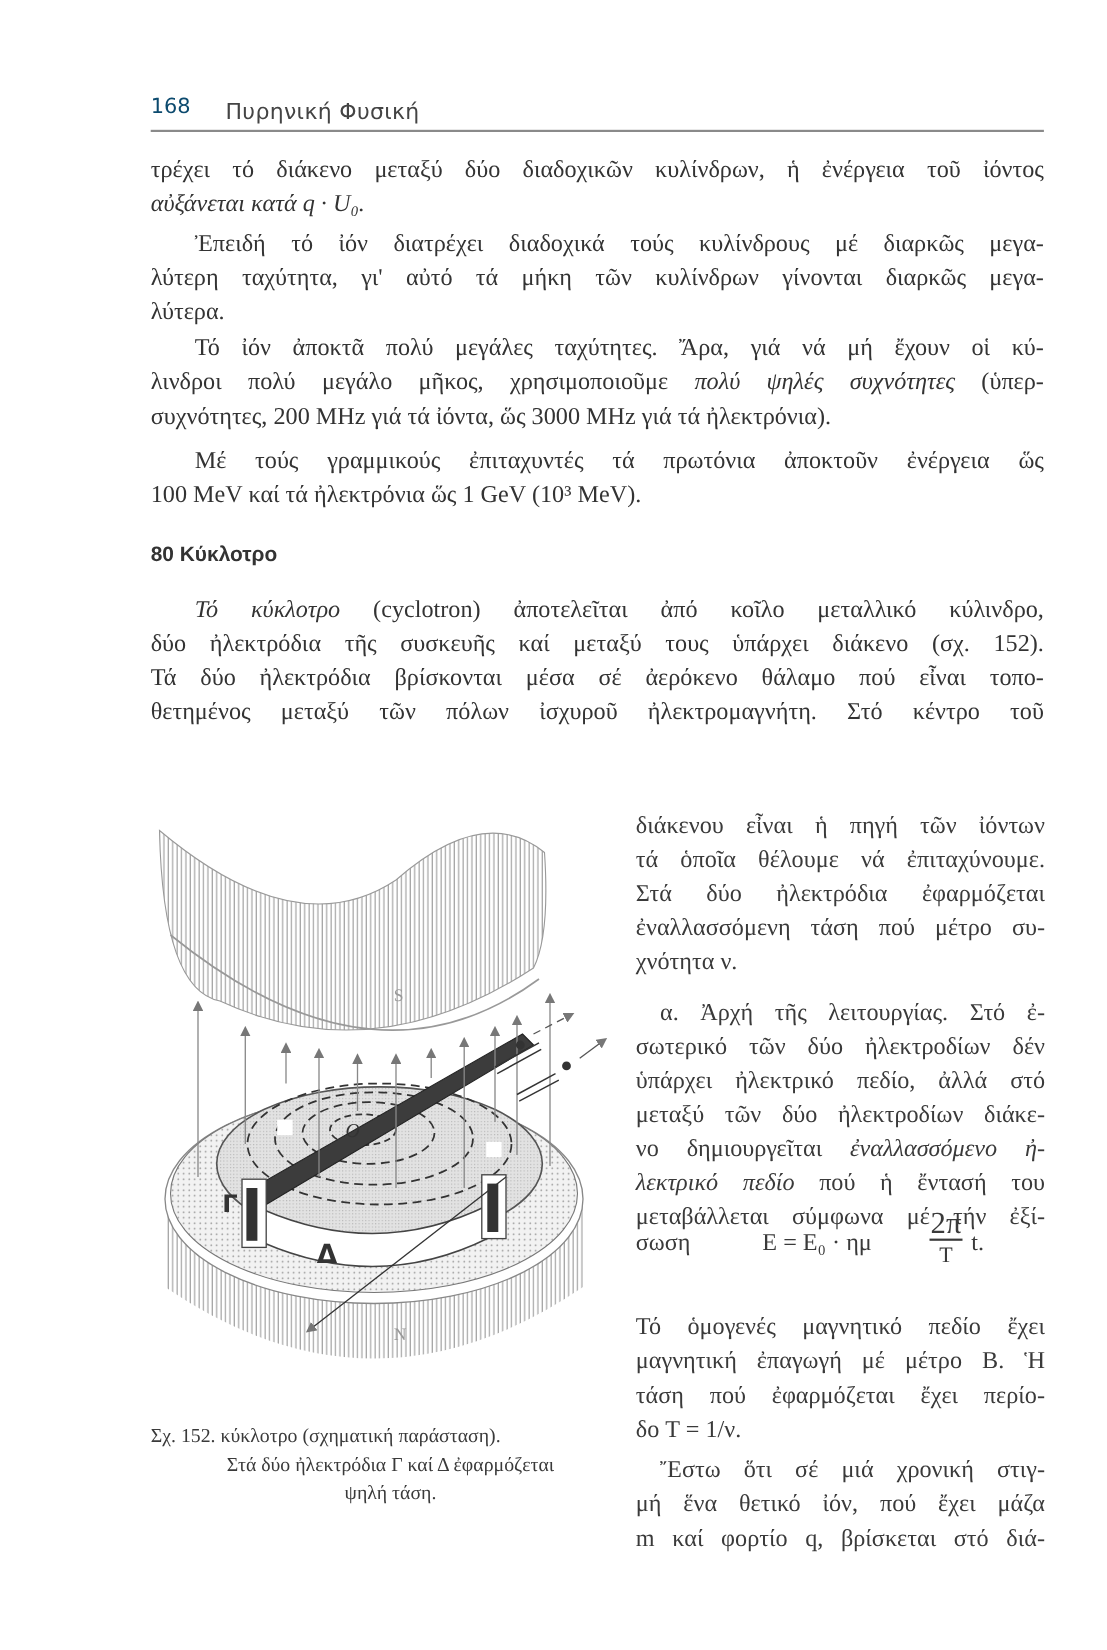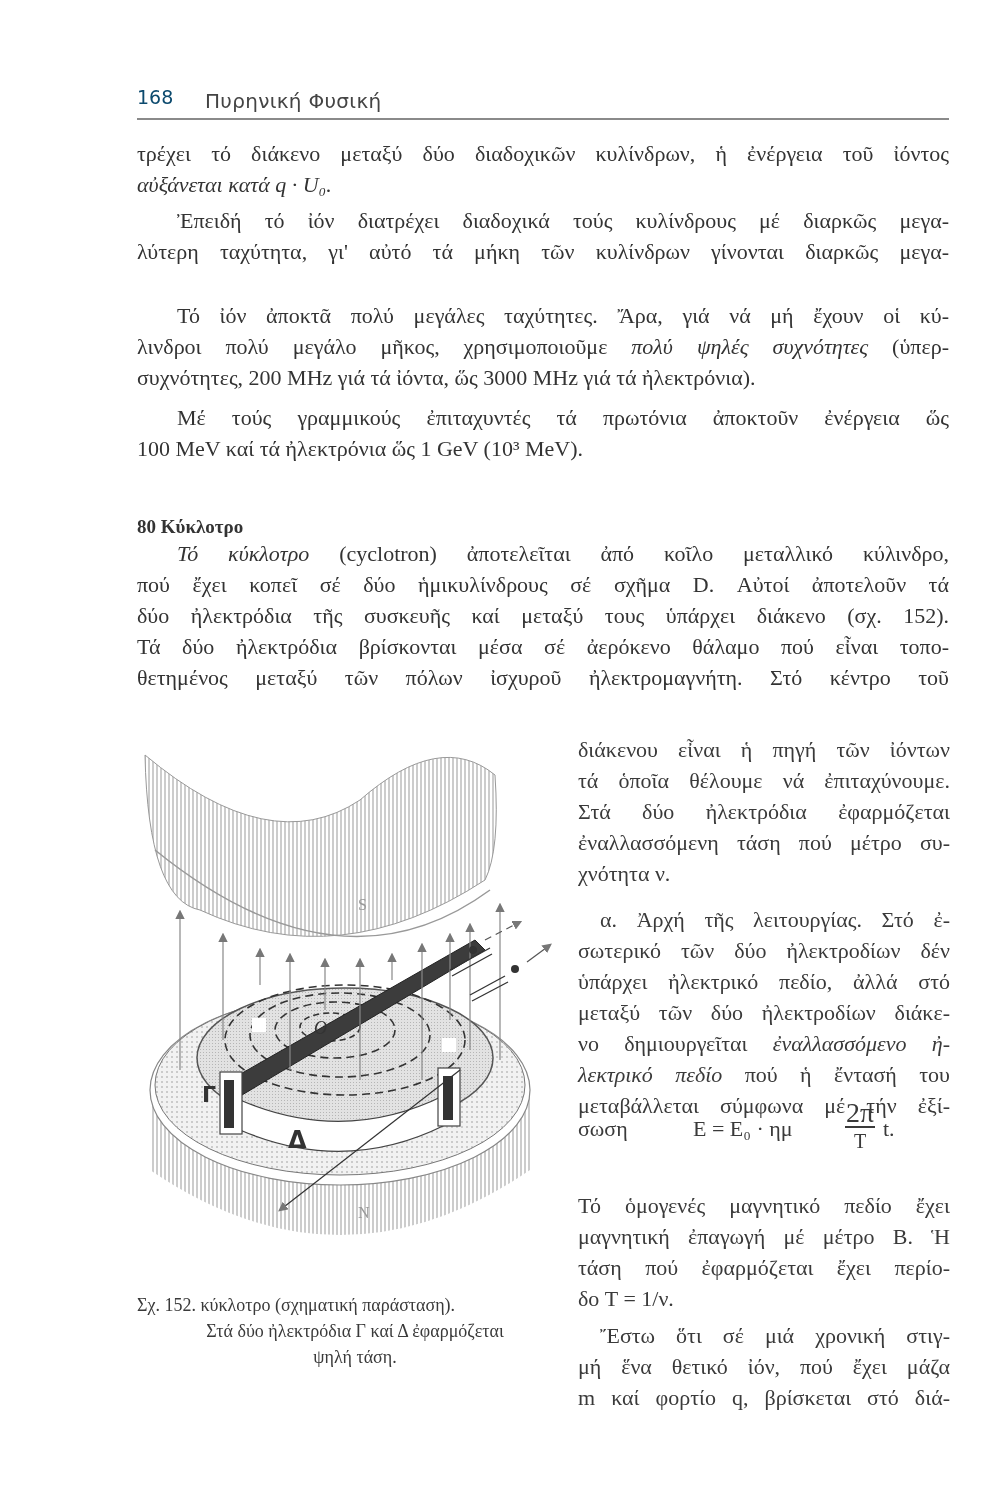--- a/index.html
+++ b/index.html
@@ -11,21 +11,21 @@
   .header .pageno { font-family: "DejaVu Sans", sans-serif; font-size: 19px; color: #0c4a6e; position: absolute; left: 0; top: 0; }
   .header .running { font-family: "DejaVu Sans", sans-serif; font-size: 20px; color: #444; position: absolute; left: 68px; top: 3px; letter-spacing: 0.3px; }
   .header .rule { position: absolute; left: 0; top: 32px; width: 812px; height: 2px; background: #8a8a8a; }
 
   .para { position: absolute; left: 137px; width: 812px; font-size: 22px; line-height: 31px; color: #333; text-align: justify; }
   .para .line { display: block; white-space: nowrap; text-align-last: justify; }
   .para .line.last { text-align-last: left; }
   .indent { padding-left: 40px; }
   em { font-style: italic; }
 
-  .section-title { position: absolute; left: 137px; top: 516px; font-family: Liberation Serif, serif; font-weight: bold; font-size: 19px; color: #333; }
+  .section-title { position: absolute; left: 137px; top: 494px; font-family: Liberation Sans, sans-serif; font-weight: bold; font-size: 19px; color: #333; }
 
   .col { position: absolute; left: 578px; width: 372px; font-size: 22px; line-height: 31px; color: #3a3a3a; margin-top: 42px; }
   .col .line { display: block; white-space: nowrap; text-align: justify; text-align-last: justify; }
   .col .line.last { text-align-last: left; }
 
   .equation { position: absolute; left: 578px; top: 1108px; width: 372px; height: 56px; font-size: 22px; color: #3a3a3a; }
   .equation .lbl { position: absolute; left: 0; top: 8px; }
   .equation .lhs { position: absolute; left: 115px; top: 8px; }
   .equation .frac { position: absolute; left: 267px; top: -6px; width: 30px; text-align: center; }
   .equation .frac .num { display: block; font-size: 28px; line-height: 22px; }
@@ -48,38 +48,38 @@
 </div>
 
 <div class="para" style="top:138px;">
   <span class="line">τρέχει τό διάκενο μεταξύ δύο διαδοχικῶν κυλίνδρων, ἡ ἐνέργεια τοῦ ἰόντος</span>
   <span class="line last"><em>αὐξάνεται κατά q · U₀.</em></span>
 </div>
 
 <div class="para" style="top:205px;">
   <span class="line indent">Ἐπειδή τό ἰόν διατρέχει διαδοχικά τούς κυλίνδρους μέ διαρκῶς μεγα-</span>
   <span class="line">λύτερη ταχύτητα, γι' αὐτό τά μήκη τῶν κυλίνδρων γίνονται διαρκῶς μεγα-</span>
+  <span class="line last">λύτερα.</span>
 </div>
 
 <div class="para" style="top:300px;">
   <span class="line indent">Τό ἰόν ἀποκτᾶ πολύ μεγάλες ταχύτητες. Ἄρα, γιά νά μή ἔχουν οἱ κύ-</span>
   <span class="line"><span>λινδροι πολύ μεγάλο μῆκος, χρησιμοποιοῦμε </span><em>πολύ ψηλές συχνότητες</em><span> (ὑπερ-</span></span>
   <span class="line last">συχνότητες, 200 MHz γιά τά ἰόντα, ὥς 3000 MHz γιά τά ἠλεκτρόνια).</span>
 </div>
 
 <div class="para" style="top:402px;">
   <span class="line indent">Μέ τούς γραμμικούς ἐπιταχυντές τά πρωτόνια ἀποκτοῦν ἐνέργεια ὥς</span>
   <span class="line last">100 MeV καί τά ἠλεκτρόνια ὥς 1 GeV (10³ MeV).</span>
 </div>
 
 <div class="section-title">80 Κύκλοτρο</div>
 
 <div class="para" style="top:538px;">
   <span class="line indent"><em>Τό κύκλοτρο</em><span> (cyclotron) ἀποτελεῖται ἀπό κοῖλο μεταλλικό κύλινδρο,</span></span>
-  <span class="line">πού ἔχει κοπεῖ σέ δύο ἡμικυλίνδρους σέ σχῆμα D. Αὐτοί ἀποτελοῦν τά</span>
   <span class="line">δύο ἠλεκτρόδια τῆς συσκευῆς καί μεταξύ τους ὑπάρχει διάκενο (σχ. 152).</span>
   <span class="line">Τά δύο ἠλεκτρόδια βρίσκονται μέσα σέ ἀερόκενο θάλαμο πού εἶναι τοπο-</span>
   <span class="line">θετημένος μεταξύ τῶν πόλων ἰσχυροῦ ἠλεκτρομαγνήτη. Στό κέντρο τοῦ</span>
 </div>
 
 <div class="col" style="top:692px;">
   <span class="line">διάκενου εἶναι ἡ πηγή τῶν ἰόντων</span>
   <span class="line">τά ὁποῖα θέλουμε νά ἐπιταχύνουμε.</span>
   <span class="line">Στά δύο ἠλεκτρόδια ἐφαρμόζεται</span>
   <span class="line">ἐναλλασσόμενη τάση πού μέτρο συ-</span>

